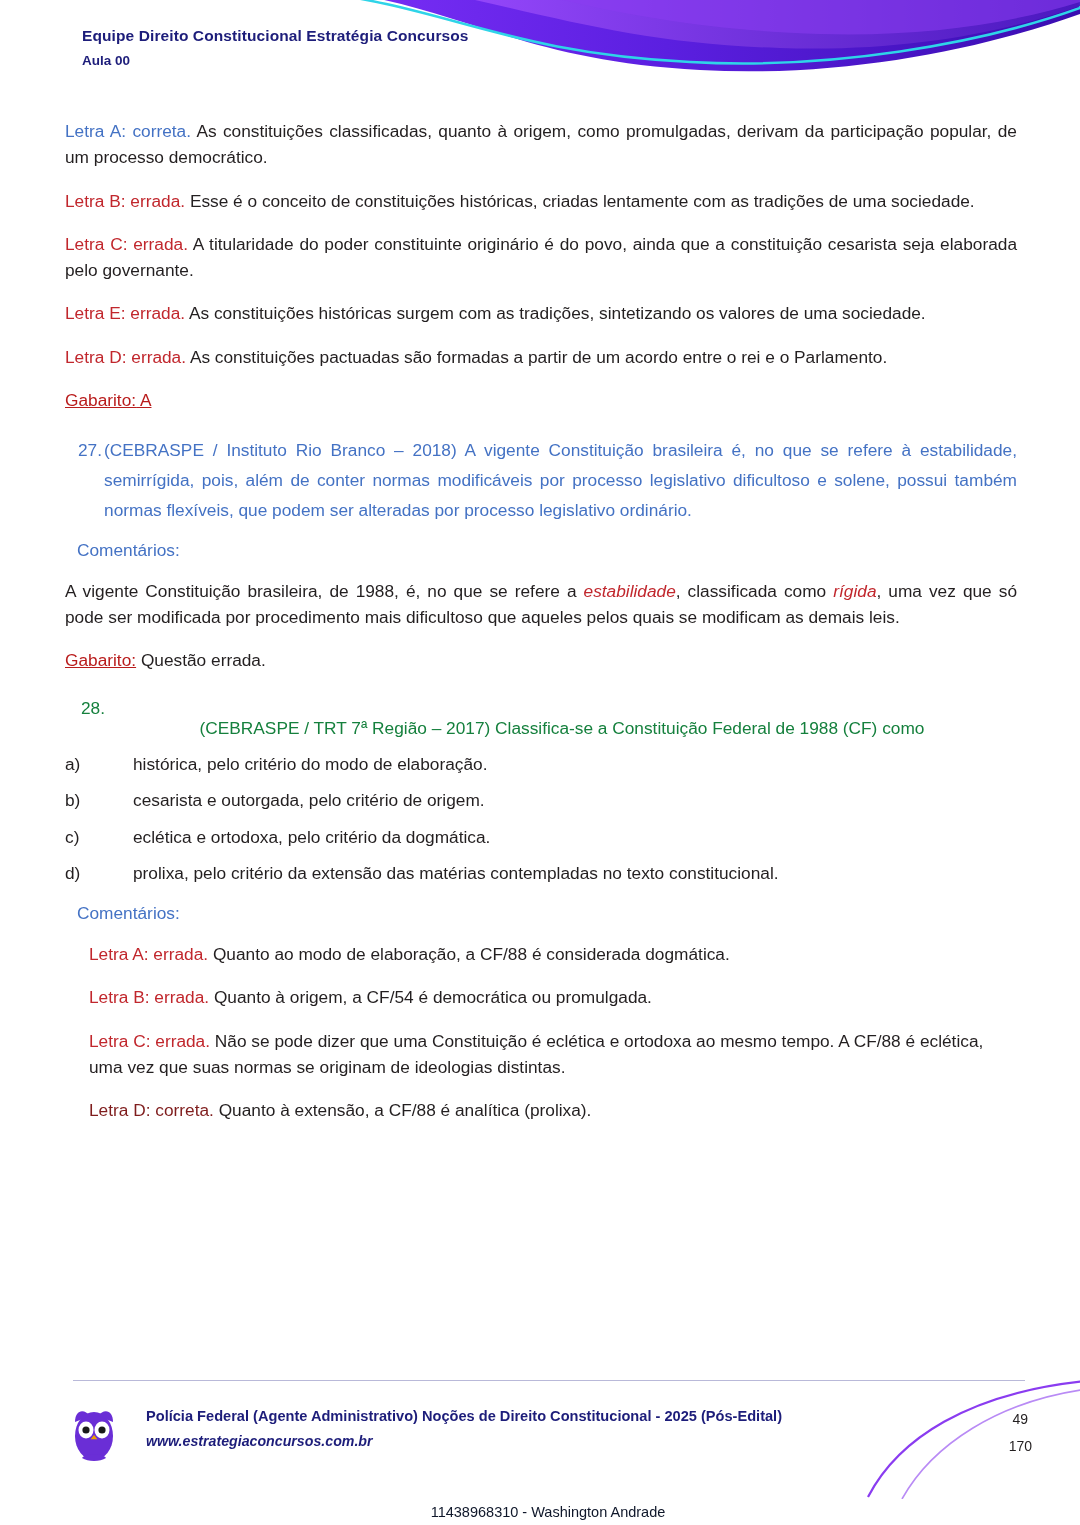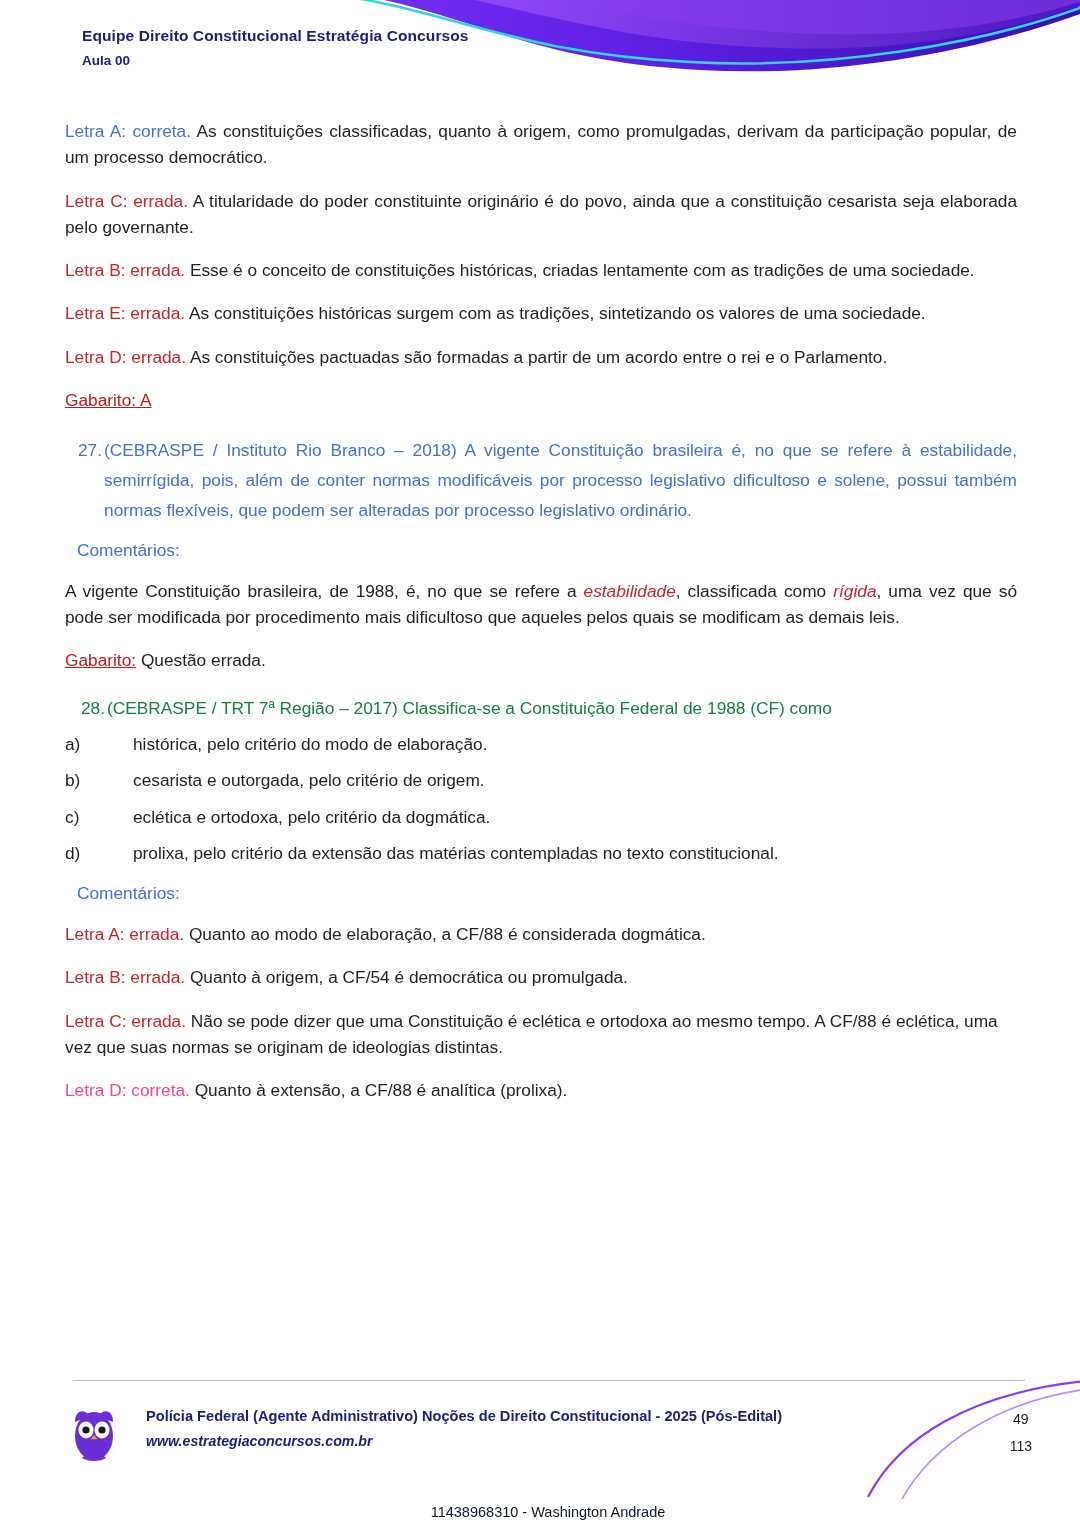--- a/index.html
+++ b/index.html
@@ -49,21 +49,21 @@
     left: 65px;
     width: 952px;
   }
   .para {
     font-size: 17.3px;
     line-height: 1.52;
     color: #231f20;
     margin: 0 0 17px 0;
     text-align: justify;
   }
-  .para.last-left { text-align: left; }
+  .para.last-left { text-align: left; margin-left: 24px; }
   .lbl-red { color: #c1272d; font-weight: bold; }
   .lbl-blue { color: #4472c4; }
   .gab { color: #b91c1c; text-decoration: underline; }
   .ital-red { color: #c1272d; font-style: italic; }
   .ital-red-b { color: #c1272d; font-style: italic; }
 
   
   .question {
     display: flex;
     color: #4472c4;
@@ -78,21 +78,21 @@
     white-space: nowrap;
   }
   .q-body { flex: 1 1 auto; text-align: justify; }
 
   .question.q28 {
     color: #15803d;
     line-height: 1.5;
     margin-bottom: 10px;
   }
   .question.q28 .q-num { padding-left: 16px; }
-  .question.q28 .q-body { text-align: left; }
+  .question.q28 .q-body { text-align: center; margin-top: 20px; }
 
   
   .alt {
     display: flex;
     font-size: 17.3px;
     color: #231f20;
     margin: 0 0 12px 0;
     line-height: 1.4;
   }
   .alt-letter { flex: 0 0 68px; }
@@ -195,23 +195,23 @@
   <div class="header-text">
     <div class="header-line1">Equipe Direito Constitucional Estratégia Concursos</div>
     <div class="header-line2">Aula 00</div>
   </div>
 </div>
 
 <div class="content">
 
   <p class="para"><span class="lbl-blue" style="color:#4472c4;font-weight:normal;">Letra A: correta.</span><span> As constituições classificadas, quanto à origem, como promulgadas, derivam da participação popular, de um processo democrático.</span></p>
 
+  <p class="para"><span class="lbl-red" style="font-weight:normal;">Letra B: errada.</span><span> Esse é o conceito de constituições históricas, criadas lentamente com as tradições de uma sociedade.</span></p>
+
   <p class="para"><span class="lbl-red" style="font-weight:normal;">Letra C: errada.</span><span> A titularidade do poder constituinte originário é do povo, ainda que a constituição cesarista seja elaborada pelo governante.</span></p>
-
-  <p class="para"><span class="lbl-red" style="font-weight:normal;">Letra B: errada.</span><span> Esse é o conceito de constituições históricas, criadas lentamente com as tradições de uma sociedade.</span></p>
 
   <p class="para"><span class="lbl-red" style="font-weight:normal;">Letra E: errada.</span><span> As constituições históricas surgem com as tradições, sintetizando os valores de uma sociedade.</span></p>
 
   <p class="para"><span class="lbl-red" style="font-weight:normal;">Letra D: errada.</span><span> As constituições pactuadas são formadas a partir de um acordo entre o rei e o Parlamento.</span></p>
 
   <p class="para"><span class="gab">Gabarito:</span><span class="gab"> A</span></p>
 
   <div class="spacer-sm"></div>
 
   <div class="question">
@@ -252,21 +252,21 @@
   <div class="spacer-sm"></div>
 
   <p class="comentarios">Comentários:</p>
 
   <p class="para last-left"><span class="lbl-red" style="font-weight:normal;">Letra A: errada.</span><span> Quanto ao modo de elaboração, a CF/88 é considerada dogmática.</span></p>
 
   <p class="para last-left"><span class="lbl-red" style="font-weight:normal;">Letra B: errada.</span><span> Quanto à origem, a CF/54 é democrática ou promulgada.</span></p>
 
   <p class="para last-left"><span class="lbl-red" style="font-weight:normal;">Letra C: errada.</span><span> Não se pode dizer que uma Constituição é eclética e ortodoxa ao mesmo tempo. A CF/88 é eclética, uma vez que suas normas se originam de ideologias distintas.</span></p>
 
-  <p class="para last-left"><span class="lbl-blue" style="color:#ec4899;font-weight:normal;">Letra D: correta.</span><span> Quanto à extensão, a CF/88 é analítica (prolixa).</span></p>
+  <p class="para last-left"><span class="lbl-blue" style="color:#7f1d1d;font-weight:normal;">Letra D: correta.</span><span> Quanto à extensão, a CF/88 é analítica (prolixa).</span></p>
 
 </div>
 
 <div class="footer">
   <div class="footer-rule"></div>
 
   <div class="footer-swoosh">
     <svg width="230" height="120" viewBox="0 0 230 120">
       <path d="M10,118 C40,60 110,14 228,2" fill="none" stroke="#8a3cf0" stroke-width="2.2"></path>
       <path d="M44,120 C74,66 140,22 230,10" fill="none" stroke="#b98bf5" stroke-width="1.6"></path>
@@ -285,17 +285,17 @@
     <path d="M12,52 C16,47 32,47 36,52 C30,56 18,56 12,52 Z" fill="#6a2ed6"></path>
   </svg>
 
   <div class="footer-txt">
     <div class="footer-line1">Polícia Federal (Agente Administrativo) Noções de Direito Constitucional - 2025 (Pós-Edital)</div>
     <div class="footer-line2">www.estrategiaconcursos.com.br</div>
   </div>
 
   <div class="page-nums">
     <div>49</div>
-    <div>113</div>
+    <div>170</div>
   </div>
 
   <div class="watermark">11438968310 - Washington Andrade</div>
 </div>
 
 </body></html>

